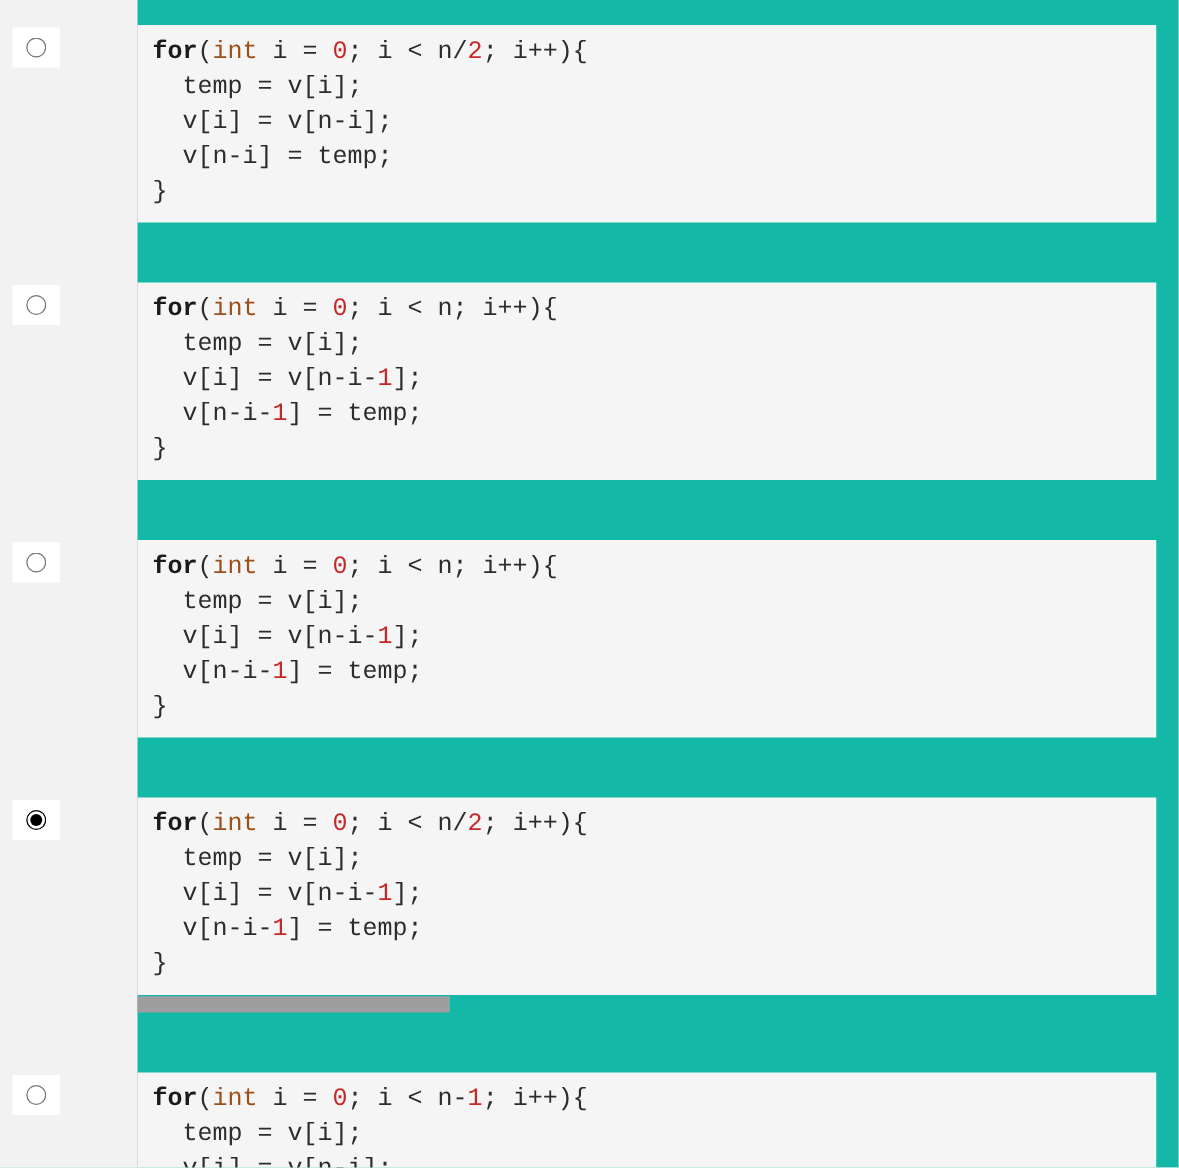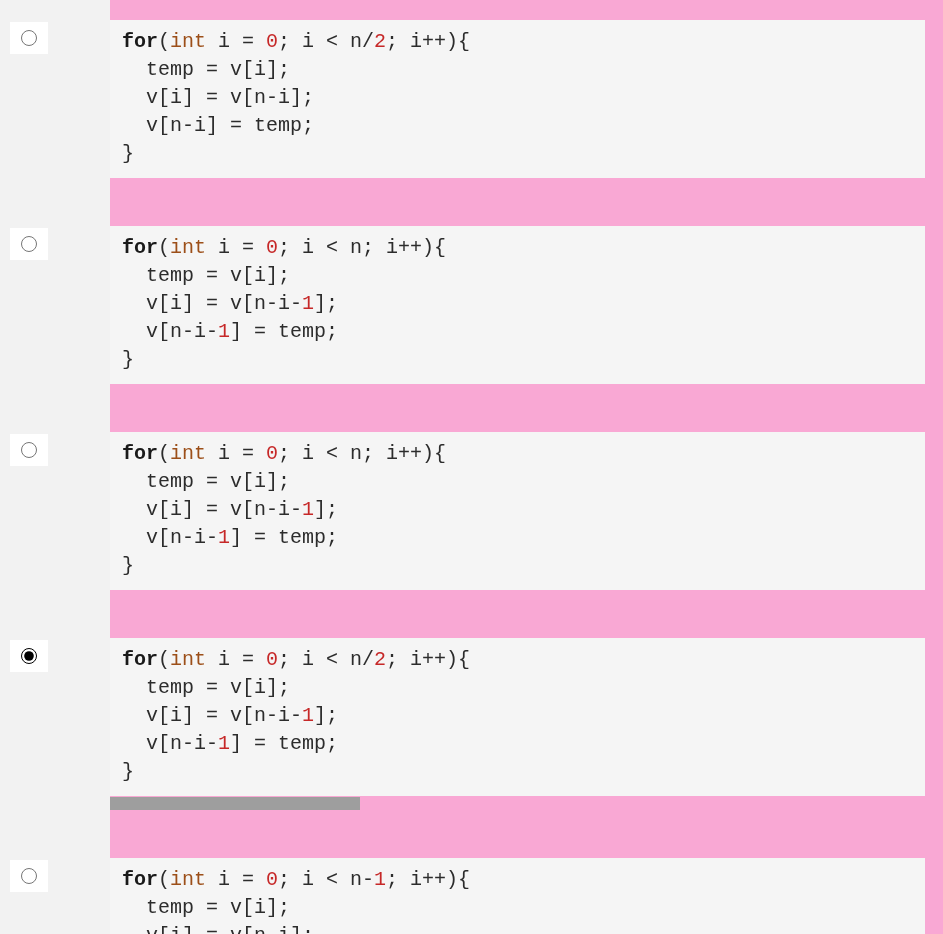--- a/index.html
+++ b/index.html
@@ -16,21 +16,21 @@
     width: 943px;
     height: 934px;
   }
   .gutter {
     flex: 0 0 110px;
     background: #f2f2f2;
     position: relative;
   }
   .content {
     flex: 1 1 auto;
-    background: #f9a8d4;
+    background: #14b8a6;
     padding-right: 18px;
     position: relative;
   }
   .option-row {
     position: relative;
     margin-bottom: 48px;
   }
   .option-row:last-child { margin-bottom: 0; }
   .radio-holder {
     position: absolute;

